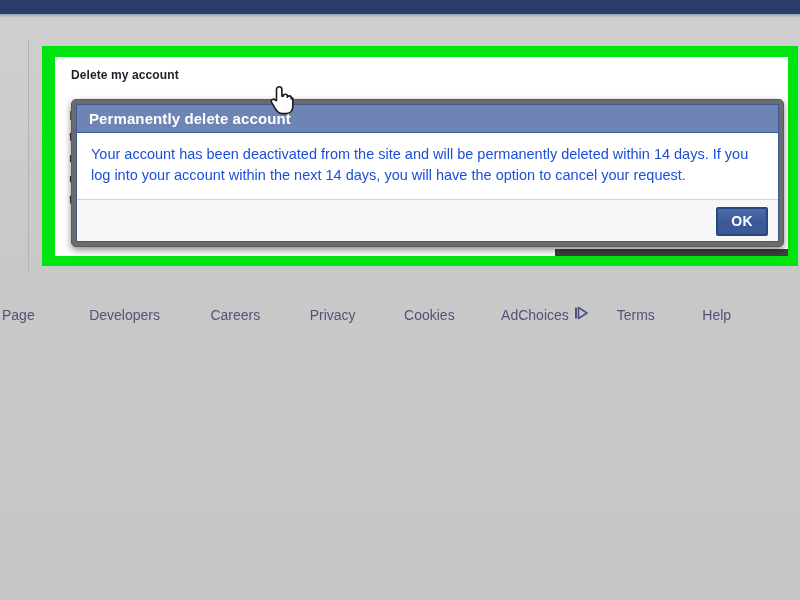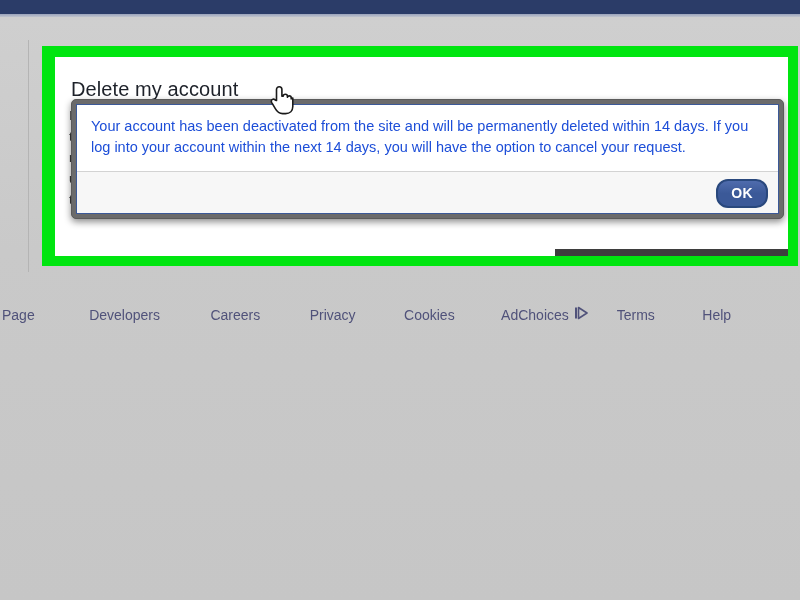--- a/index.html
+++ b/index.html
@@ -66,23 +66,23 @@
     width: 100%;
     height: 100%;
     background: #ffffff;
     box-sizing: border-box;
     overflow: hidden;
   }
 
   .section-heading {
     position: absolute;
     left: 16px;
-    top: 21px;
-    font-size: 20px;
-    font-weight: normal;
+    top: 11px;
+    font-size: 12px;
+    font-weight: bold;
     color: #1d2129;
     letter-spacing: 0.1px;
     white-space: nowrap;
   }
 
   
   .bg-text {
     position: absolute;
     left: 14px;
     top: 48px;
@@ -157,21 +157,21 @@
     box-sizing: border-box;
     text-align: right;
     height: 42px;
   }
   .ok-button {
     display: inline-block;
     min-width: 42px;
     padding: 4px 13px 5px 13px;
     background: linear-gradient(to bottom, #4f6cad 0%, #3b5998 50%, #3b5998 100%);
     border: 2px solid #29487d;
-    border-radius: 12px;
+    border-radius: 2px;
     color: #ffffff;
     font-size: 14px;
     font-weight: bold;
     letter-spacing: 0.4px;
     cursor: pointer;
     box-sizing: border-box;
     margin-left: 22px;
   }
 
   
@@ -233,20 +233,23 @@
       <div>t</div>
     </div>
 
     <div class="card-shadow-strip"></div>
   </div>
 </div>
 
 <div class="dialog">
   <div class="dialog-inner">
 
+    <div class="dialog-titlebar">
+      <span class="dialog-title">Permanently delete account</span>
+    </div>
 
     <div class="dialog-body">
       <p class="dialog-message">Your account has been deactivated from the site and will be permanently deleted within 14 days. If you log into your account within the next 14 days, you will have the option to cancel your request.</p>
     </div>
 
     <div class="dialog-footer">
       <span class="ok-button">OK</span>
     </div>
 
   </div>

